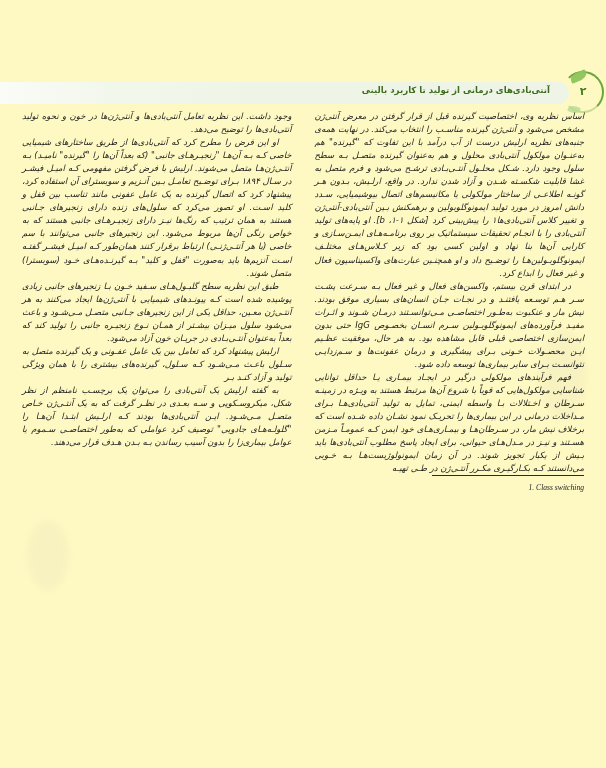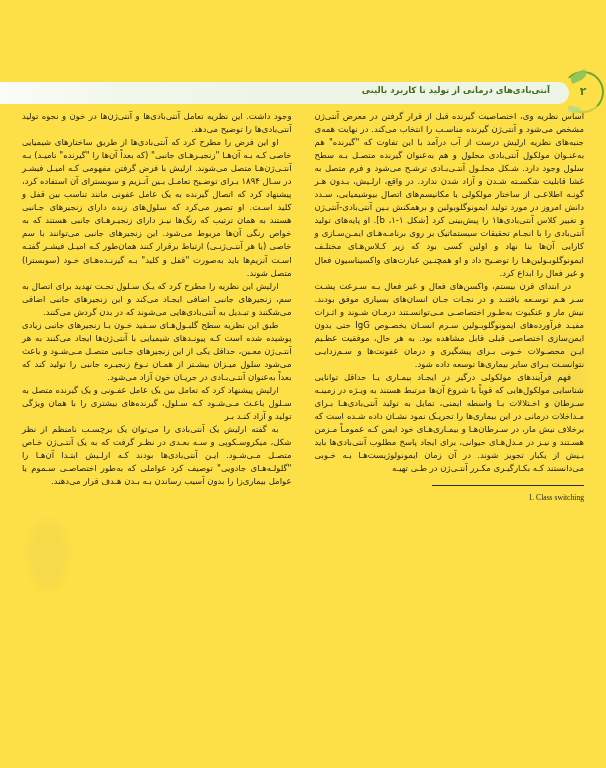--- a/index.html
+++ b/index.html
@@ -13,21 +13,21 @@
     height: 768px;
     position: relative;
     overflow: hidden;
     font-family: "DejaVu Sans", "Liberation Sans", sans-serif;
     background: #fbfbfb;
   }
 
   .page {
     position: absolute;
     inset: 0;
-    background: #fde047;
+    background: #fef9c3;
   }
 
   
   .header {
     position: absolute;
     top: 82px;
     left: 0;
     width: 606px;
     height: 22px;
   }
@@ -101,41 +101,42 @@
   .cols {
     position: absolute;
     top: 110px;
     left: 22px;
     width: 562px;
     height: 585px;
     display: flex;
     flex-direction: row-reverse;
     gap: 23px;
     direction: rtl;
+    font-style: italic;
   }
   .col {
     width: 270px;
     direction: rtl;
     text-align: justify;
     text-align-last: right;
   }
   .col p {
     margin: 0 0 0 0;
     font-size: 8.5px;
     line-height: 13.05px;
     color: #1d1d1d;
     text-align: justify;
     text-justify: inter-word;
     font-family: "DejaVu Sans", "Liberation Sans", sans-serif;
   }
   .col p.indent { text-indent: 13px; }
   .col p.cont   { text-indent: 0; }
 
   .footnote-wrap {
-    margin-top: 10px;
+    margin-top: 0;
   }
   .footnote-rule {
     width: 152px;
     height: 1px;
     background: #2b2b2b;
     margin: 0 0 6px 0;
     margin-right: 0;
   }
   .footnote {
     direction: ltr;
@@ -172,21 +173,20 @@
       <div class="leaf2"></div>
       <div class="num">۲</div>
     </div>
   </div>
 
   <div class="cols">
 
     <div class="col">
       <p class="cont">وجود داشت. این نظریه تعامل آنتی‌بادی‌ها و آنتی‌ژن‌ها در خون و نحوه تولید آنتی‌بادی‌ها را توضیح می‌دهد.</p>
       <p class="indent">او این فرض را مطرح کرد که آنتی‌بادی‌ها از طریق ساختارهای شیمیایی خاصی کـه بـه آن‌هـا "زنجیـرهـای جانبی" (که بعداً آن‌ها را "گیرنده" نامیـد) بـه آنتـی‌ژن‌هـا متصل می‌شوند. ارلیش با فرض گرفتن مفهومی کـه امیـل فیشـر در سـال ۱۸۹۴ بـرای توضـیح تعامـل بـین آنـزیم و سوبسترای آن استفاده کرد، پیشنهاد کرد که اتصال گیرنده به یک عامل عفونی مانند تناسب بین قفل و کلید اسـت. او تصور می‌کرد که سلول‌های زنده دارای زنجیرهای جـانبی هستند به همان ترتیب که رنگ‌ها نیـز دارای زنجیـرهـای جانبی هستند که به خواص رنگی آن‌ها مربوط می‌شود. این زنجیرهای جانبی می‌توانند با سم خاصی (یا هر آنتـی‌ژنـی) ارتباط برقرار کنند همان‌طور کـه امیـل فیشـر گفتـه اسـت آنزیم‌ها باید به‌صورت "قفل و کلید" بـه گیرنـده‌هـای خـود (سوبسترا) متصل شوند.</p>
-      <p class="indent">ارلیش این نظریه را مطرح کرد که یـک سـلول تحـت تهدید برای اتصال به سم، زنجیرهای جانبی اضافی ایجـاد می‌کند و این زنجیرهای جانبی اضافی می‌شکنند و تبـدیل به آنتی‌بادی‌هایی می‌شوند که در بدن گردش می‌کنند.</p>
       <p class="indent">طبق این نظریه سطح گلبـول‌هـای سـفید خـون بـا زنجیرهای جانبی زیادی پوشیده شده است کـه پیونـدهای شیمیایی با آنتی‌ژن‌ها ایجاد می‌کنند به هر آنتـی‌ژن معـین، حداقل یکی از این زنجیرهای جـانبی متصـل مـی‌شـود و باعث می‌شود سلول میـزان بیشـتر از همـان نـوع زنجیـره جانبی را تولید کند که بعداً به‌عنوان آنتـی‌بـادی در جریـان خون آزاد می‌شود.</p>
       <p class="indent">ارلیش پیشنهاد کرد که تعامل بین یک عامل عفـونی و یک گیرنده متصل به سـلول باعـث مـی‌شـود کـه سـلول، گیرنده‌های بیشتری را با همان ویژگی تولید و آزاد کنـد بـر</p>
       <p class="indent">به گفته ارلیش یک آنتی‌بادی را می‌توان یک برچسـب نامنظم از نظر شکل، میکروسـکوپی و سـه بعـدی در نظـر گرفت که به یک آنتـی‌ژن خـاص متصـل مـی‌شـود. ایـن آنتی‌بادی‌ها بودند کـه ارلـیش ابتـدا آن‌هـا را "گلولـه‌هـای جادویی" توصیف کرد عواملی که به‌طور اختصاصـی سـموم یا عوامل بیماری‌زا را بدون آسیب رساندن بـه بـدن هـدف قرار می‌دهند.</p>
     </div>
 
     <div class="col">
       <p class="cont">اساس نظریه وی، اختصاصیت گیرنده قبل از قرار گرفتن در معرض آنتی‌ژن مشخص می‌شود و آنتی‌ژن گیرنده مناسـب را انتخاب می‌کند. در نهایت همه‌ی جنبه‌های نظریه ارلیش درست از آب درآمد با این تفاوت که "گیرنده" هم به‌عنـوان مولکول آنتی‌بادی محلول و هم به‌عنوان گیرنده متصـل بـه سطح سلول وجود دارد. شـکل محلـول آنتـی‌بـادی ترشـح می‌شود و فرم متصل به غشا قابلیت شکسـته شـدن و آزاد شدن ندارد. در واقع، ارلـیش، بـدون هـر گونـه اطلاعـی از ساختار مولکولی یا مکانیسم‌های اتصال بیوشیمیایی، سـدد دانش امروز در مورد تولید ایمونوگلوبولین و برهمکنش بـین آنتی‌بادی-آنتی‌ژن و تغییر کلاس آنتی‌بادی‌ها۱ را پیش‌بینی کرد [شکل ۱-۱، b]. او پایه‌های تولید آنتی‌بادی را با انجـام تحقیقات سیستماتیک بر روی برنامـه‌هـای ایمـن‌سـازی و کارایی آن‌ها بنا نهاد و اولین کسی بود که زیر کـلاس‌هـای مختلـف ایمونوگلوبـولین‌هـا را توضـیح داد و او همچنـین عبارت‌های واکسیناسیون فعال و غیر فعال را ابداع کرد.</p>
       <p class="indent">در ابتدای قرن بیستم، واکسن‌های فعال و غیر فعال بـه سـرعت پشـت سـر هـم توسـعه یافتنـد و در نجـات جـان انسان‌های بسیاری موفق بودند. نیش مار و عنکبوت به‌طـور اختصاصـی مـی‌توانسـتند درمـان شـوند و اثـرات مفیـد فرآورده‌های ایمونوگلوبـولین سـرم انسـان بخصـوص IgG حتی بدون ایمن‌سازی اختصاصی قبلی قابل مشاهده بود. به هر حال، موفقیت عظـیم ایـن محصـولات خـونی بـرای پیشگیری و درمان عفونت‌ها و سـم‌زدایـی نتوانسـت بـرای سایر بیماری‌ها توسعه داده شود.</p>
       <p class="indent">فهم فرآیندهای مولکولی درگیر در ایجـاد بیمـاری یـا حداقل توانایی شناسایی مولکول‌هایی که قویاً با شروع آن‌ها مرتبط هستند به ویـژه در زمینـه سـرطان و اخـتلالات بـا واسطه ایمنی، تمایل به تولید آنتی‌بادی‌هـا بـرای مـداخلات درمانی در این بیماری‌ها را تحریـک نمود نشـان داده شـده است که برخلاف نیش مار، در سـرطان‌هـا و بیمـاری‌هـای خود ایمن کـه عمومـاً مـزمن هسـتند و نیـز در مـدل‌هـای حیوانی، برای ایجاد پاسخ مطلوب آنتی‌بادی‌ها باید بـیش از یکبار تجویز شوند. در آن زمان ایمونولوژیست‌هـا بـه خـوبی می‌دانستند کـه بکـارگیـری مکـرر آنتـی‌ژن در طـی تهیـه</p>
 

